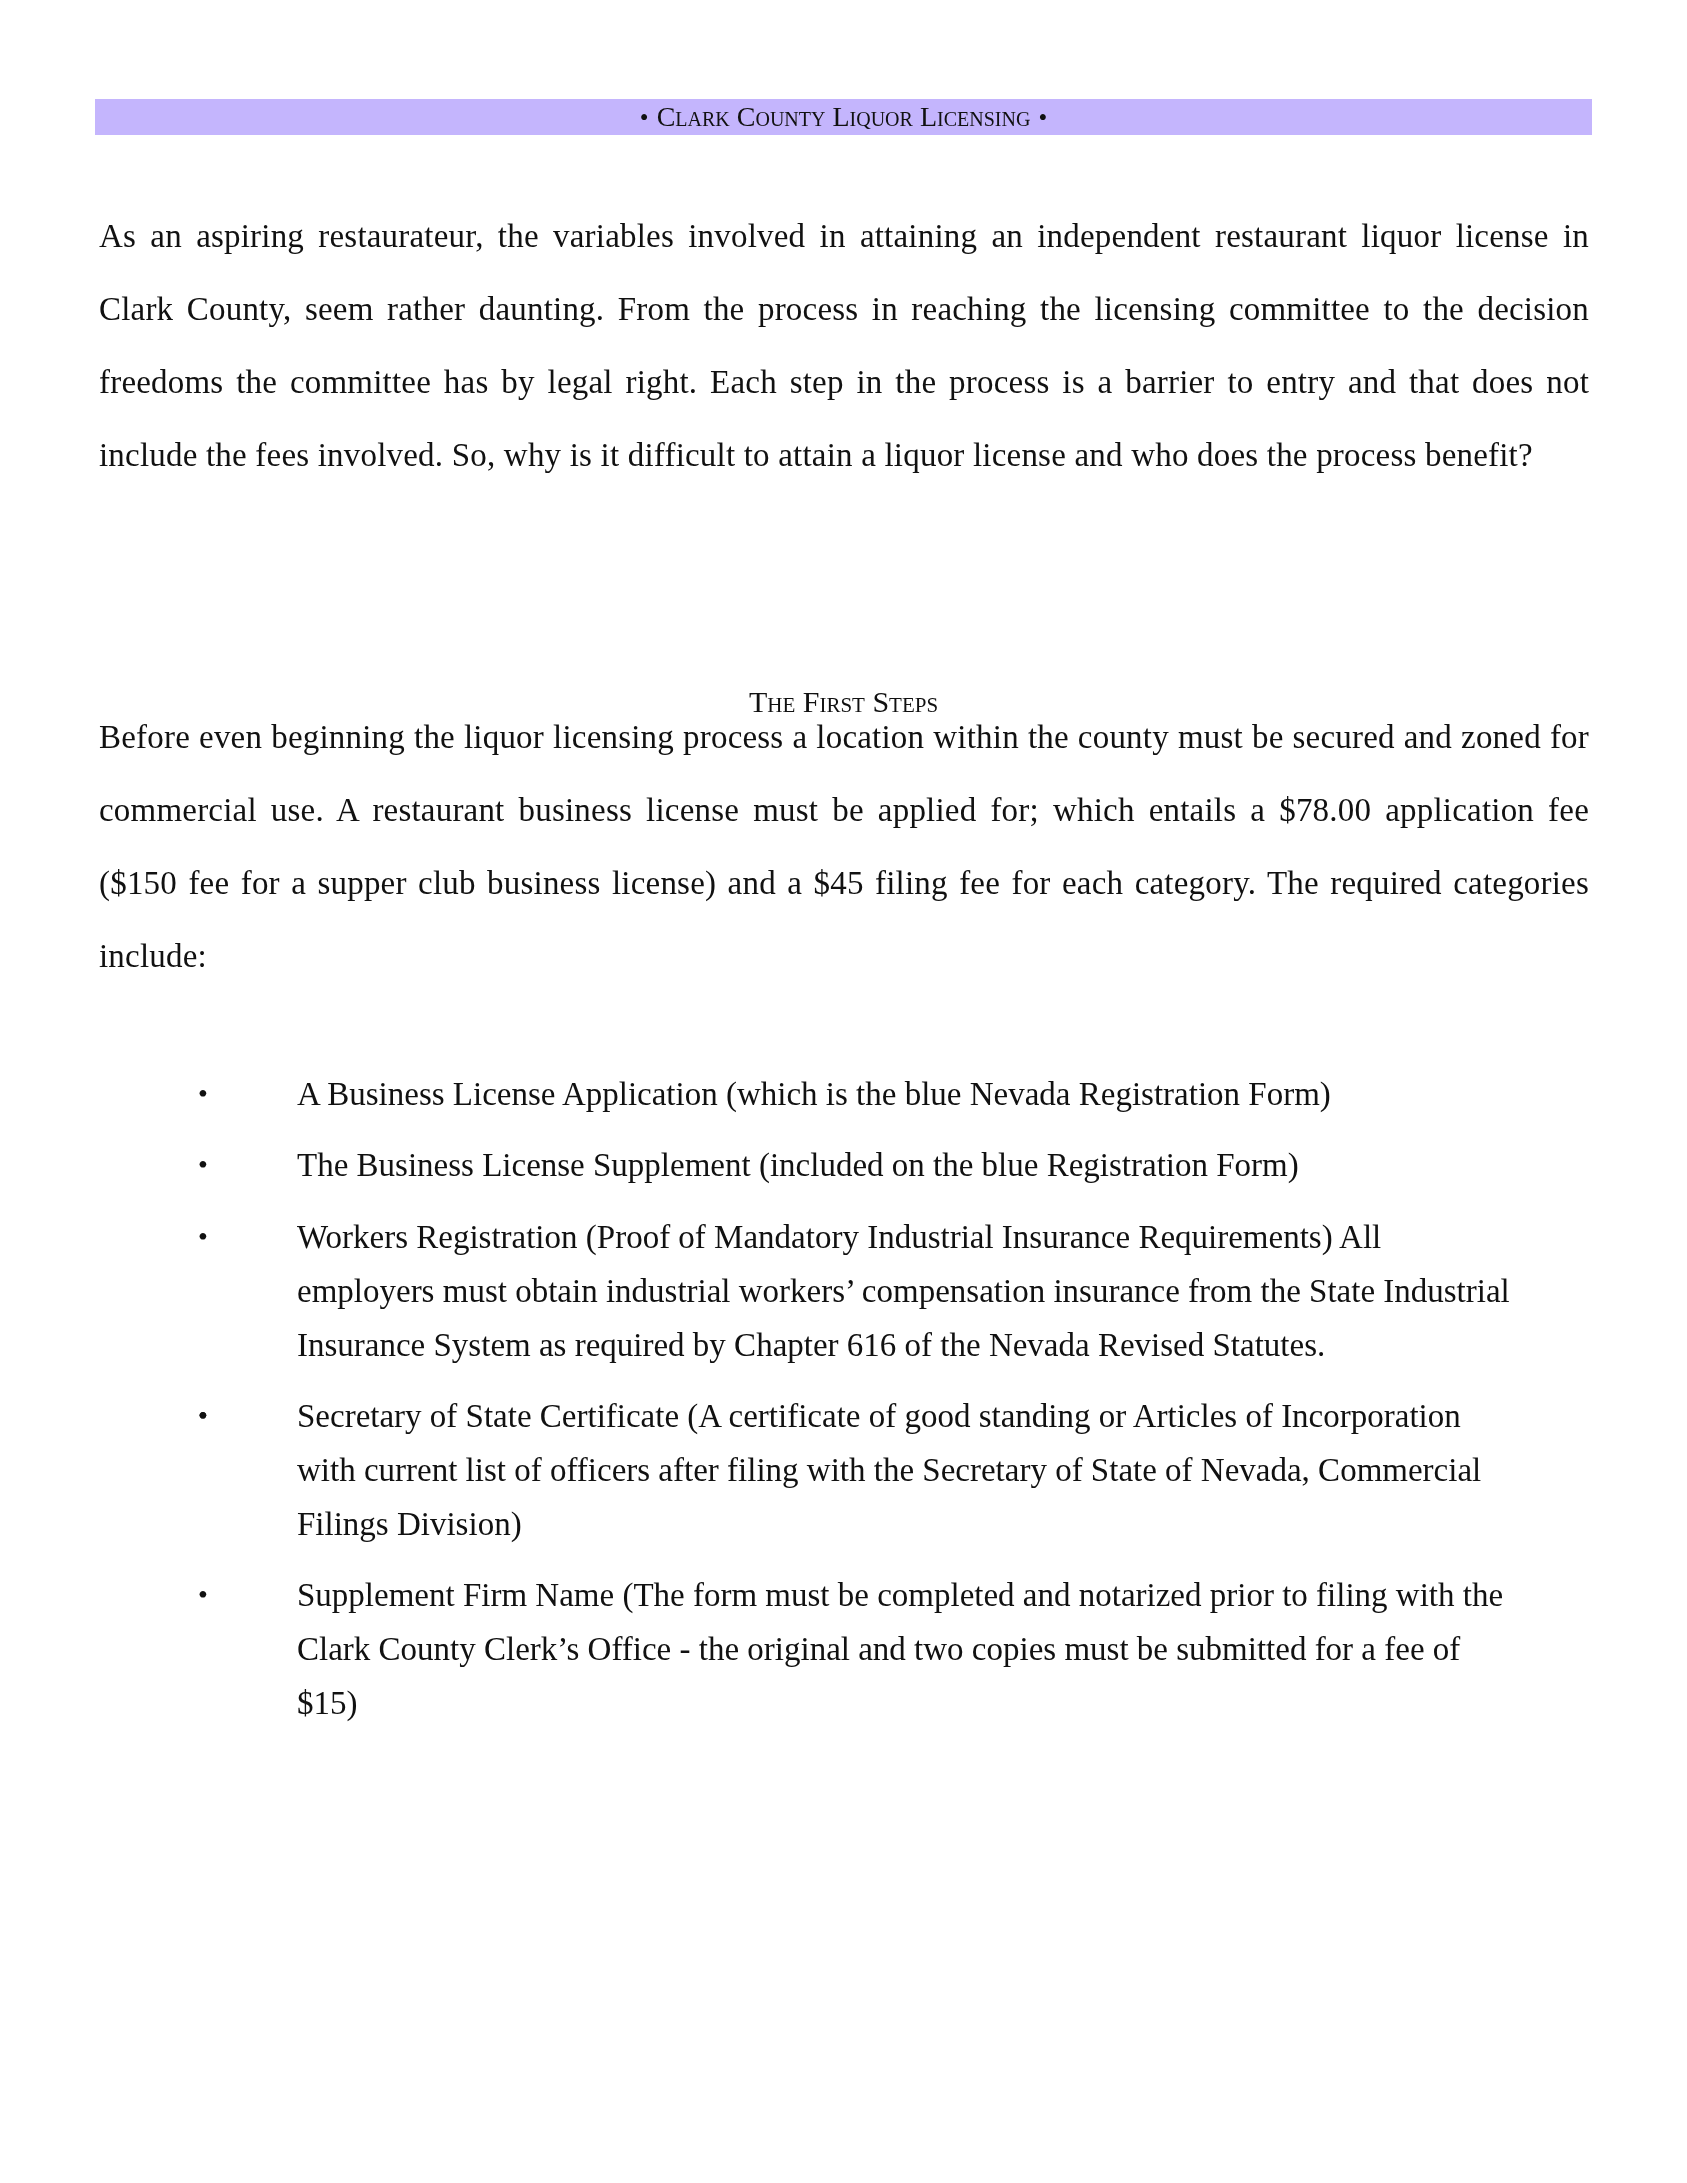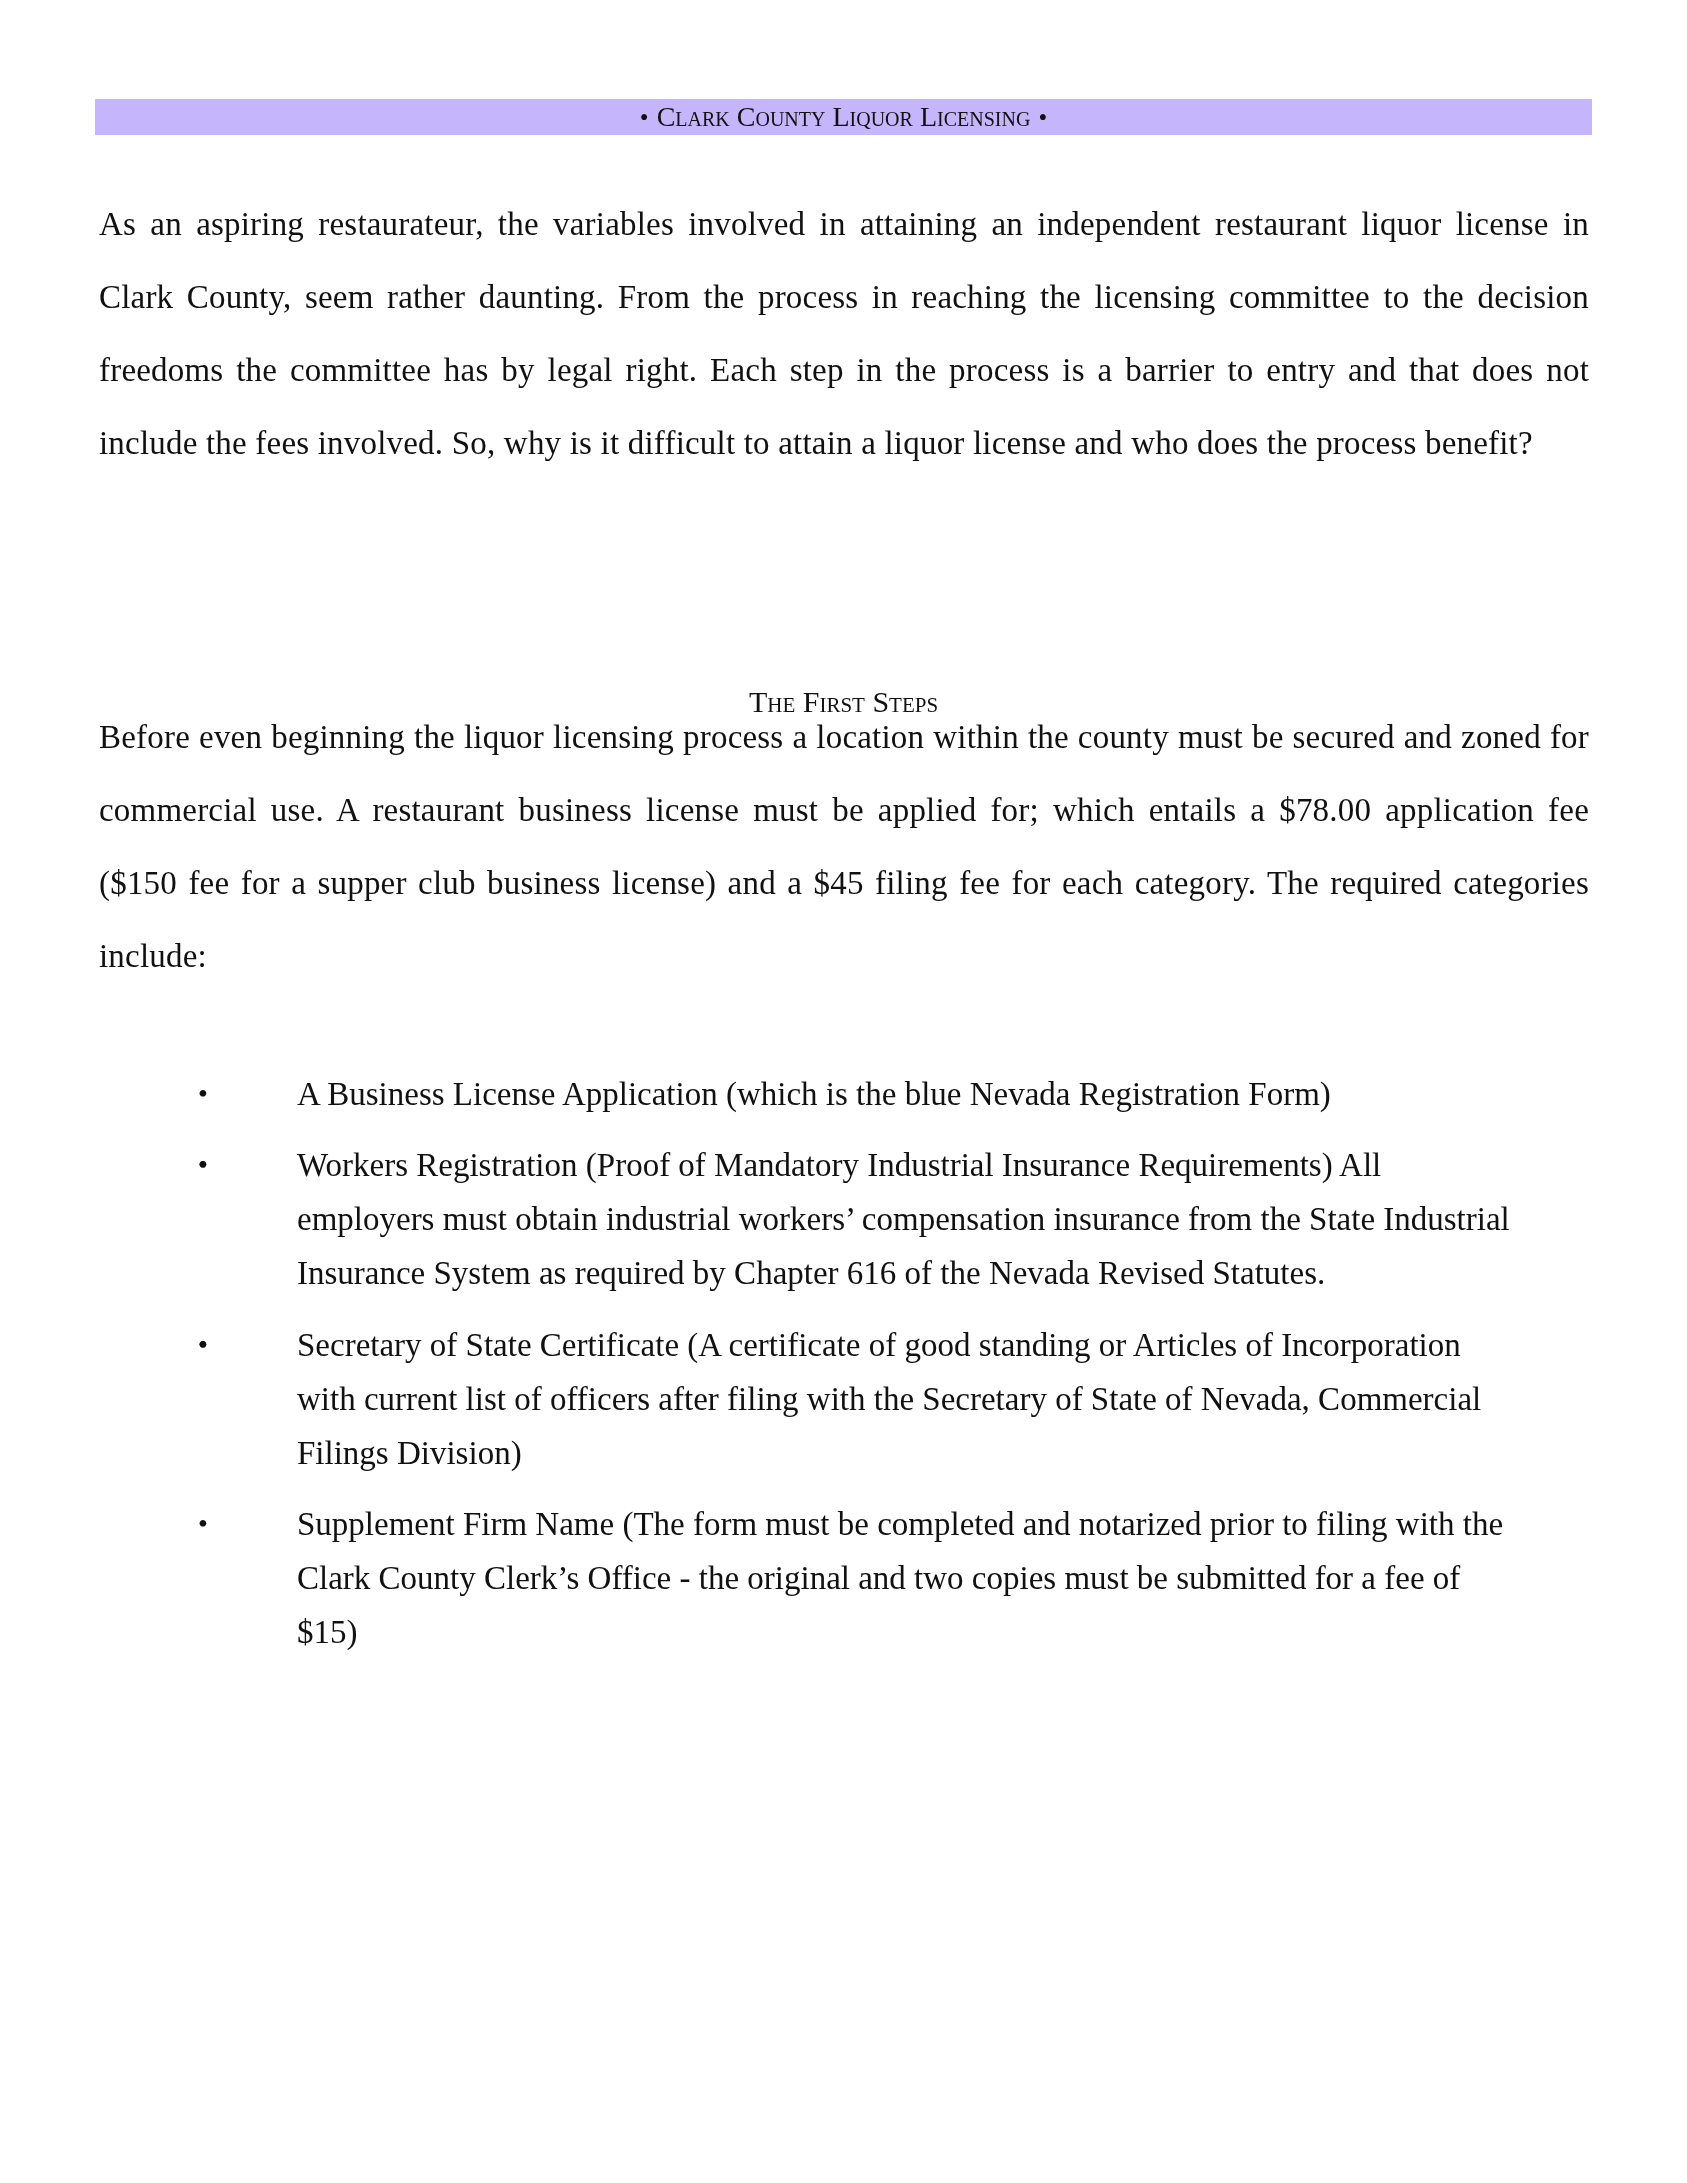--- a/index.html
+++ b/index.html
@@ -43,21 +43,21 @@
     position: absolute;
     left: 99px;
     width: 1490px;
     font-family: "Liberation Serif", serif;
     font-size: 33px;
     line-height: 73px;
     text-align: justify;
     text-align-last: left;
     letter-spacing: 0.2px;
   }
-  .intro { top: 188px; }
+  .intro { top: 200px; }
   .section-title {
     position: absolute;
     left: 95px;
     width: 1497px;
     top: 639px;
     text-align: center;
     font-family: "Liberation Serif", serif;
     font-size: 30px;
     line-height: 41px;
     font-variant: small-caps;
@@ -111,20 +111,21 @@
 
   <p class="para steps" style="margin:0;">Before even beginning the liquor licensing process a location within the county must be secured and zoned for commercial use.  A restaurant business license must be applied for; which entails a $78.00 application fee ($150 fee for a supper club business license) and a $45 filing fee for each category.  The required categories include:</p>
 
   <ul class="bullet-list">
     <li class="bullet-item">
       <span class="bullet-dot">•</span>
       <div class="bullet-text"><span class="bullet-title">A Business License Application</span><span> (which is the blue Nevada Registration Form)</span></div>
     </li>
     <li class="bullet-item">
       <span class="bullet-dot">•</span>
+      <div class="bullet-text"><span class="bullet-title">The Business License Supplement</span><span> (included on the blue Registration Form)</span></div>
     </li>
     <li class="bullet-item">
       <span class="bullet-dot">•</span>
       <div class="bullet-text"><span class="bullet-title">Workers Registration</span><span> (Proof of Mandatory Industrial Insurance Requirements) All employers must obtain industrial workers’ compensation insurance from the State Industrial Insurance System as required by Chapter 616 of the Nevada Revised Statutes.</span></div>
     </li>
     <li class="bullet-item">
       <span class="bullet-dot">•</span>
     </li>
     <li class="bullet-item">
       <span class="bullet-dot">•</span>

